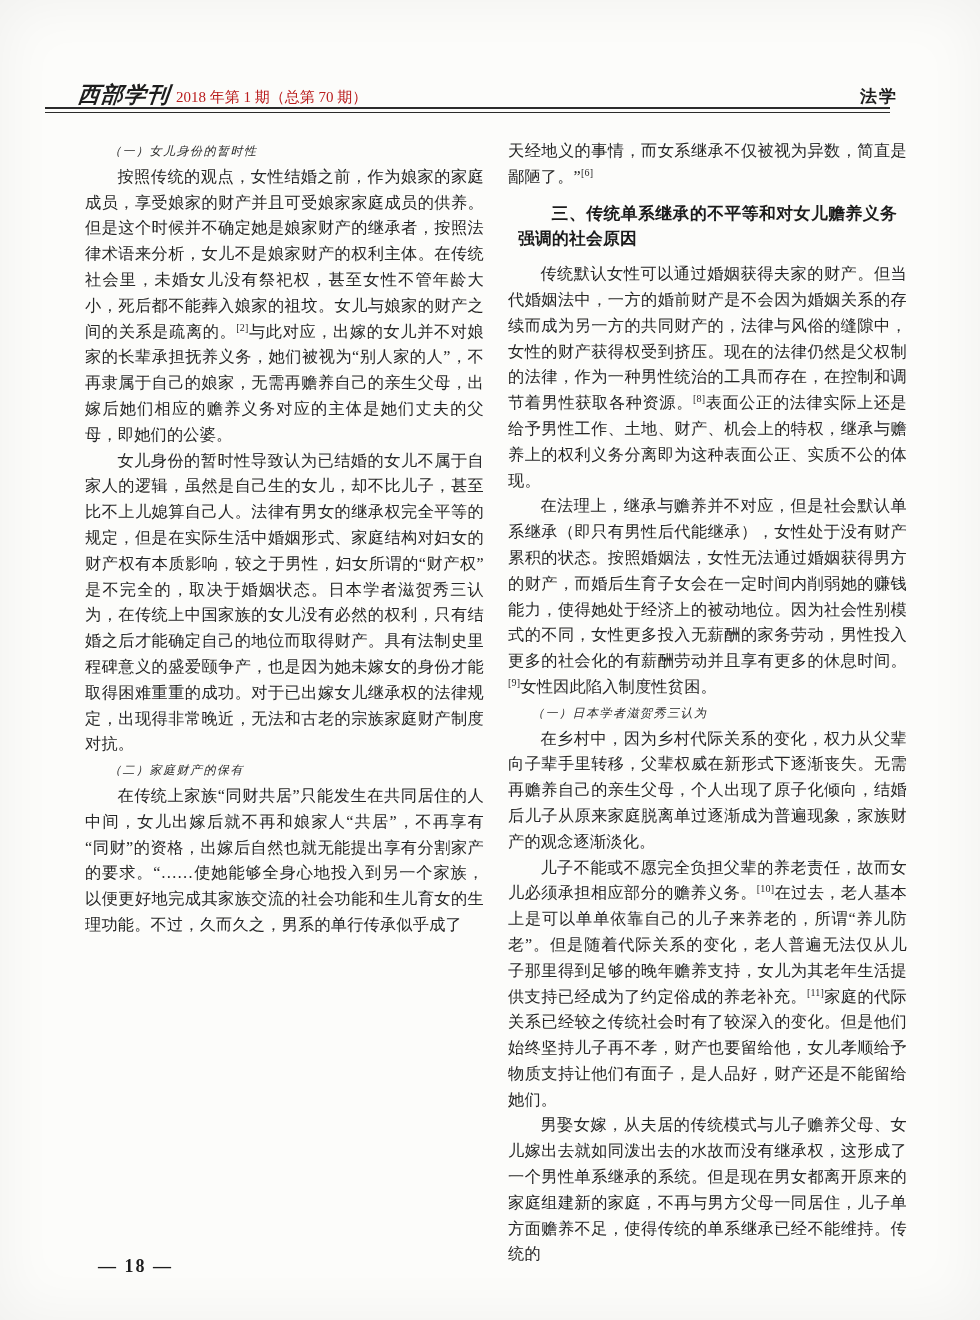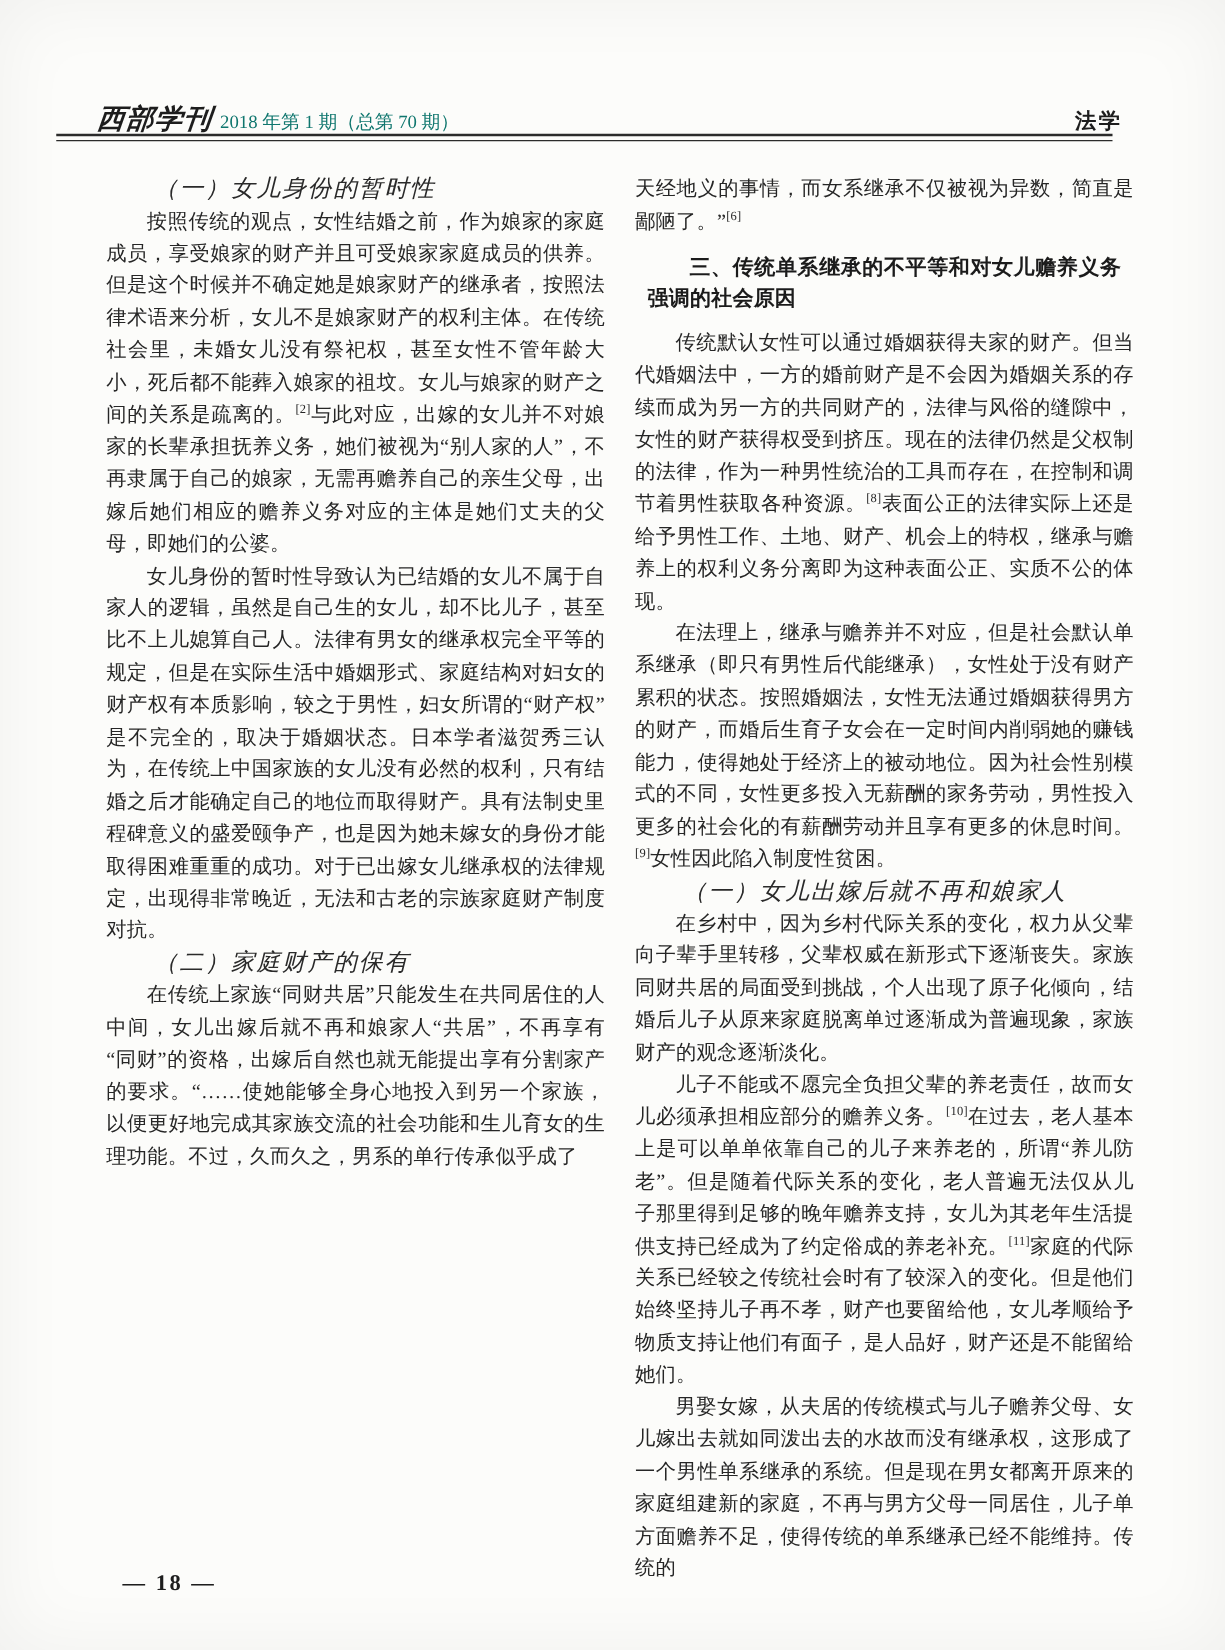--- a/index.html
+++ b/index.html
@@ -32,21 +32,21 @@
     font-style: italic;
     letter-spacing: 1px;
     transform: skewX(-6deg);
     white-space: nowrap;
     color: #1d1d1d;
   }
   .issue-info {
     font-size: 15px;
     margin-left: 6px;
     white-space: nowrap;
-    color: #0f766e;
+    color: #b91c1c;
   }
   .section-label {
     margin-left: auto;
     font-family: Liberation Serif, serif;
     font-weight: bold;
     font-size: 17px;
     letter-spacing: 2px;
     color: #1d1d1d;
   }
   .header-rule {
@@ -76,21 +76,21 @@
     font-size: 16.2px;
     line-height: 25.8px;
     text-align: justify;
     text-justify: inter-ideograph;
     text-indent: 2em;
     letter-spacing: 0.2px;
   }
   .para.cont { text-indent: 0; }
   .sub-heading {
     margin: 0;
-    font-size: 19px;
+    font-size: 12px;
     line-height: 25.8px;
     font-style: italic;
     text-indent: 2em;
     letter-spacing: 1.5px;
     color: #2a2a2a;
   }
   .main-heading {
     margin: 10px;
     font-family: Liberation Sans, sans-serif;
     font-weight: bold;
@@ -138,22 +138,22 @@
       <p class="para">女儿身份的暂时性导致认为已结婚的女儿不属于自家人的逻辑，虽然是自己生的女儿，却不比儿子，甚至比不上儿媳算自己人。法律有男女的继承权完全平等的规定，但是在实际生活中婚姻形式、家庭结构对妇女的财产权有本质影响，较之于男性，妇女所谓的“财产权”是不完全的，取决于婚姻状态。日本学者滋贺秀三认为，在传统上中国家族的女儿没有必然的权利，只有结婚之后才能确定自己的地位而取得财产。具有法制史里程碑意义的盛爱颐争产，也是因为她未嫁女的身份才能取得困难重重的成功。对于已出嫁女儿继承权的法律规定，出现得非常晚近，无法和古老的宗族家庭财产制度对抗。</p>
       <p class="sub-heading">（二）家庭财产的保有</p>
       <p class="para">在传统上家族“同财共居”只能发生在共同居住的人中间，女儿出嫁后就不再和娘家人“共居”，不再享有“同财”的资格，出嫁后自然也就无能提出享有分割家产的要求。“……使她能够全身心地投入到另一个家族，以便更好地完成其家族交流的社会功能和生儿育女的生理功能。不过，久而久之，男系的单行传承似乎成了</p>
     </div>
 
     <div class="col">
       <p class="para cont">天经地义的事情，而女系继承不仅被视为异数，简直是鄙陋了。”<sup>[6]</sup></p>
       <p class="main-heading">三、传统单系继承的不平等和对女儿赡养义务强调的社会原因</p>
       <p class="para">传统默认女性可以通过婚姻获得夫家的财产。但当代婚姻法中，一方的婚前财产是不会因为婚姻关系的存续而成为另一方的共同财产的，法律与风俗的缝隙中，女性的财产获得权受到挤压。现在的法律仍然是父权制的法律，作为一种男性统治的工具而存在，在控制和调节着男性获取各种资源。<sup>[8]</sup>表面公正的法律实际上还是给予男性工作、土地、财产、机会上的特权，继承与赡养上的权利义务分离即为这种表面公正、实质不公的体现。</p>
       <p class="para">在法理上，继承与赡养并不对应，但是社会默认单系继承（即只有男性后代能继承），女性处于没有财产累积的状态。按照婚姻法，女性无法通过婚姻获得男方的财产，而婚后生育子女会在一定时间内削弱她的赚钱能力，使得她处于经济上的被动地位。因为社会性别模式的不同，女性更多投入无薪酬的家务劳动，男性投入更多的社会化的有薪酬劳动并且享有更多的休息时间。<sup>[9]</sup>女性因此陷入制度性贫困。</p>
-      <p class="sub-heading">（一）女儿出嫁后就不再和娘家人</p>
-      <p class="para">在乡村中，因为乡村代际关系的变化，权力从父辈向子辈手里转移，父辈权威在新形式下逐渐丧失。家族同财共居的局面受到挑战，个人出现了原子化倾向，结婚后儿子从原来家庭脱离单过逐渐成为普遍现象，家族财产的观念逐渐淡化。</p>
+      <p class="sub-heading">（一）日本学者滋贺秀三认为</p>
+      <p class="para">在乡村中，因为乡村代际关系的变化，权力从父辈向子辈手里转移，父辈权威在新形式下逐渐丧失。无需再赡养自己的亲生父母，个人出现了原子化倾向，结婚后儿子从原来家庭脱离单过逐渐成为普遍现象，家族财产的观念逐渐淡化。</p>
       <p class="para">儿子不能或不愿完全负担父辈的养老责任，故而女儿必须承担相应部分的赡养义务。<sup>[10]</sup>在过去，老人基本上是可以单单依靠自己的儿子来养老的，所谓“养儿防老”。但是随着代际关系的变化，老人普遍无法仅从儿子那里得到足够的晚年赡养支持，女儿为其老年生活提供支持已经成为了约定俗成的养老补充。<sup>[11]</sup>家庭的代际关系已经较之传统社会时有了较深入的变化。但是他们始终坚持儿子再不孝，财产也要留给他，女儿孝顺给予物质支持让他们有面子，是人品好，财产还是不能留给她们。</p>
       <p class="para">男娶女嫁，从夫居的传统模式与儿子赡养父母、女儿嫁出去就如同泼出去的水故而没有继承权，这形成了一个男性单系继承的系统。但是现在男女都离开原来的家庭组建新的家庭，不再与男方父母一同居住，儿子单方面赡养不足，使得传统的单系继承已经不能维持。传统的</p>
     </div>
 
   </div>
 
   <div class="footer">— 18 —</div>
 
 </div>
 

